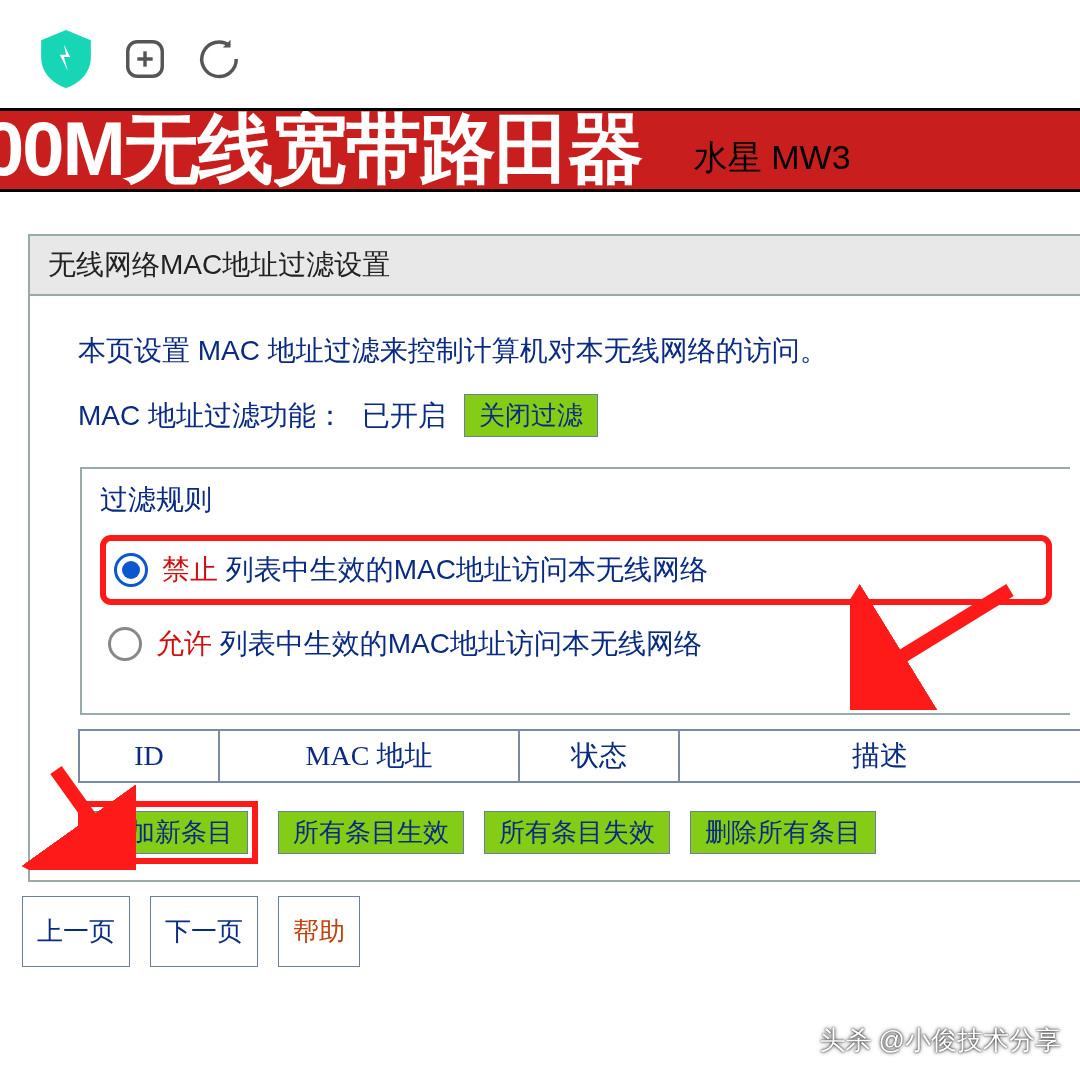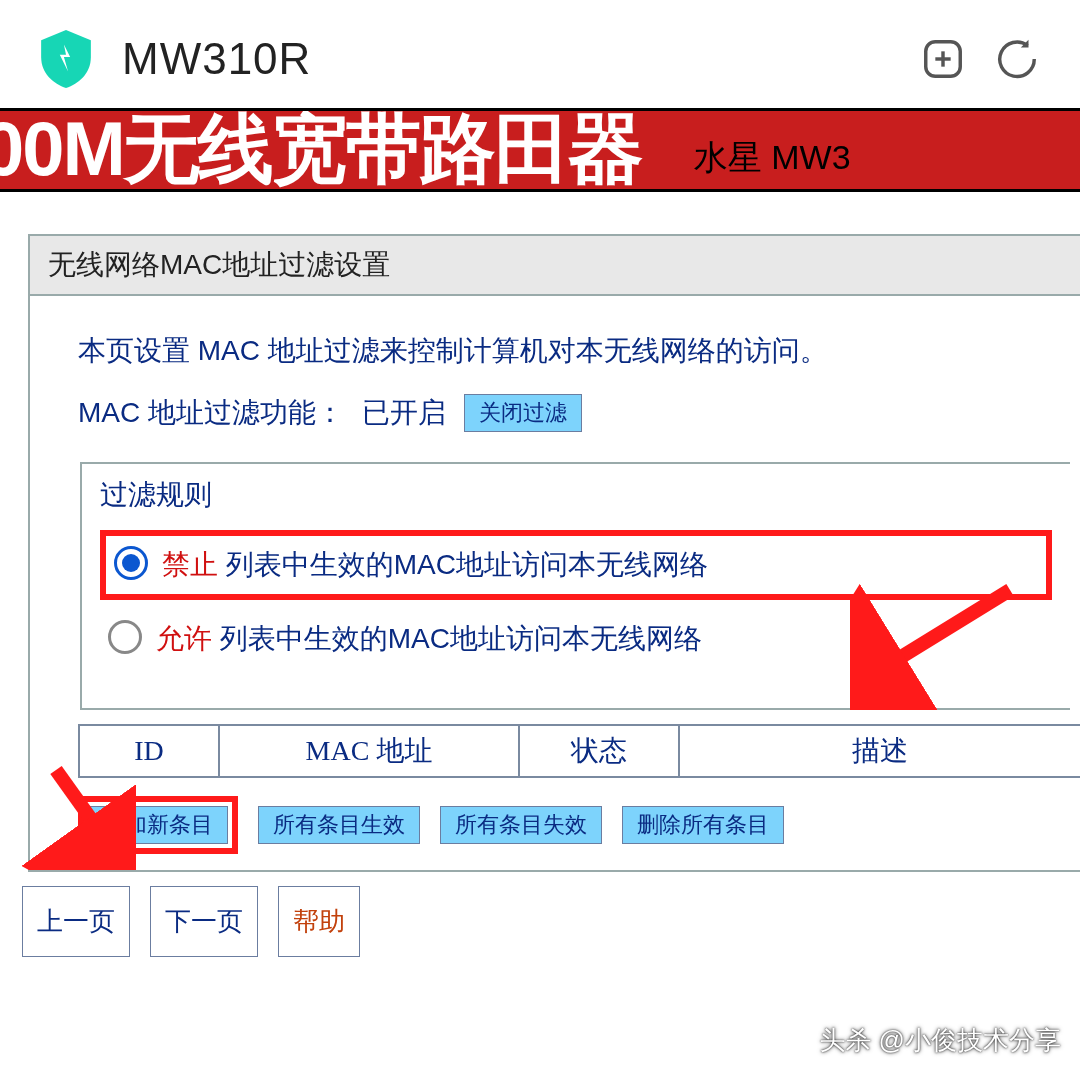--- a/index.html
+++ b/index.html
@@ -74,43 +74,44 @@
     color: #222;
   }
   .panel-body {
     padding: 36px 16px 16px 48px;
     font-size: 28px;
     color: #0a2b82;
   }
   .desc-line { margin-bottom: 24px; }
   .status-line { display: flex; align-items: center; gap: 18px; margin-bottom: 30px; }
   .inline-btn {
-    background: #7dd3fc;
+    background: #84cc16;
     border: 1.5px solid #6b7da0;
     padding: 3px 14px;
-    font-size: 22px;
+    font-size: 26px;
     color: #0a2b82;
     cursor: pointer;
     font-family: inherit;
   }
   .rules-box {
     border: 2px solid #9aa;
     border-right: none;
     padding: 12px 18px 30px 18px;
     margin-left: 2px;
     margin-bottom: 14px;
     width: 990px;
   }
   .rules-title { margin-bottom: 16px; color: #0a2b82; }
   .radio-row {
     display: flex;
-    align-items: flex-start;
+    align-items: center;
     gap: 14px;
     padding: 10px 8px;
     margin-bottom: 10px;
+    border-radius: 11px;
   }
   .radio-row.highlight { border: 6px solid #ff1a1a; }
   .radio-circle {
     width: 34px; height: 34px;
     border: 3px solid #0b57d0;
     border-radius: 50%;
     display: flex; align-items: center; justify-content: center;
     flex-shrink: 0;
   }
   .radio-circle.off { border-color: #888; }
@@ -155,21 +156,20 @@
 </head>
 <body>
 
 <div class="browser-bar">
   <span class="shield-icon">
     <svg viewBox="0 0 24 28">
         <path fill="#17d6b5" d="M12 0 L24 5 V13 C24 21 18 26 12 28 C6 26 0 21 0 13 V5 Z"></path>
         <path fill="#fff" d="M11 7 L14 13 L11 13 L13 20 L9 12 L12 12 Z"></path>
       </svg>
   </span>
-  <div class="address-text">MW310R</div>
   <div class="browser-actions">
     <span class="bookmark-icon">
       <svg viewBox="0 0 24 24" fill="none" stroke="#555" stroke-width="1.8">
           <rect x="3" y="3" width="18" height="18" rx="5"></rect>
           <line x1="12" y1="8" x2="12" y2="16"></line>
           <line x1="8" y1="12" x2="16" y2="12"></line>
         </svg>
     </span>
     <span class="reload-icon">
       <svg viewBox="0 0 24 24" fill="none" stroke="#555" stroke-width="1.8">

